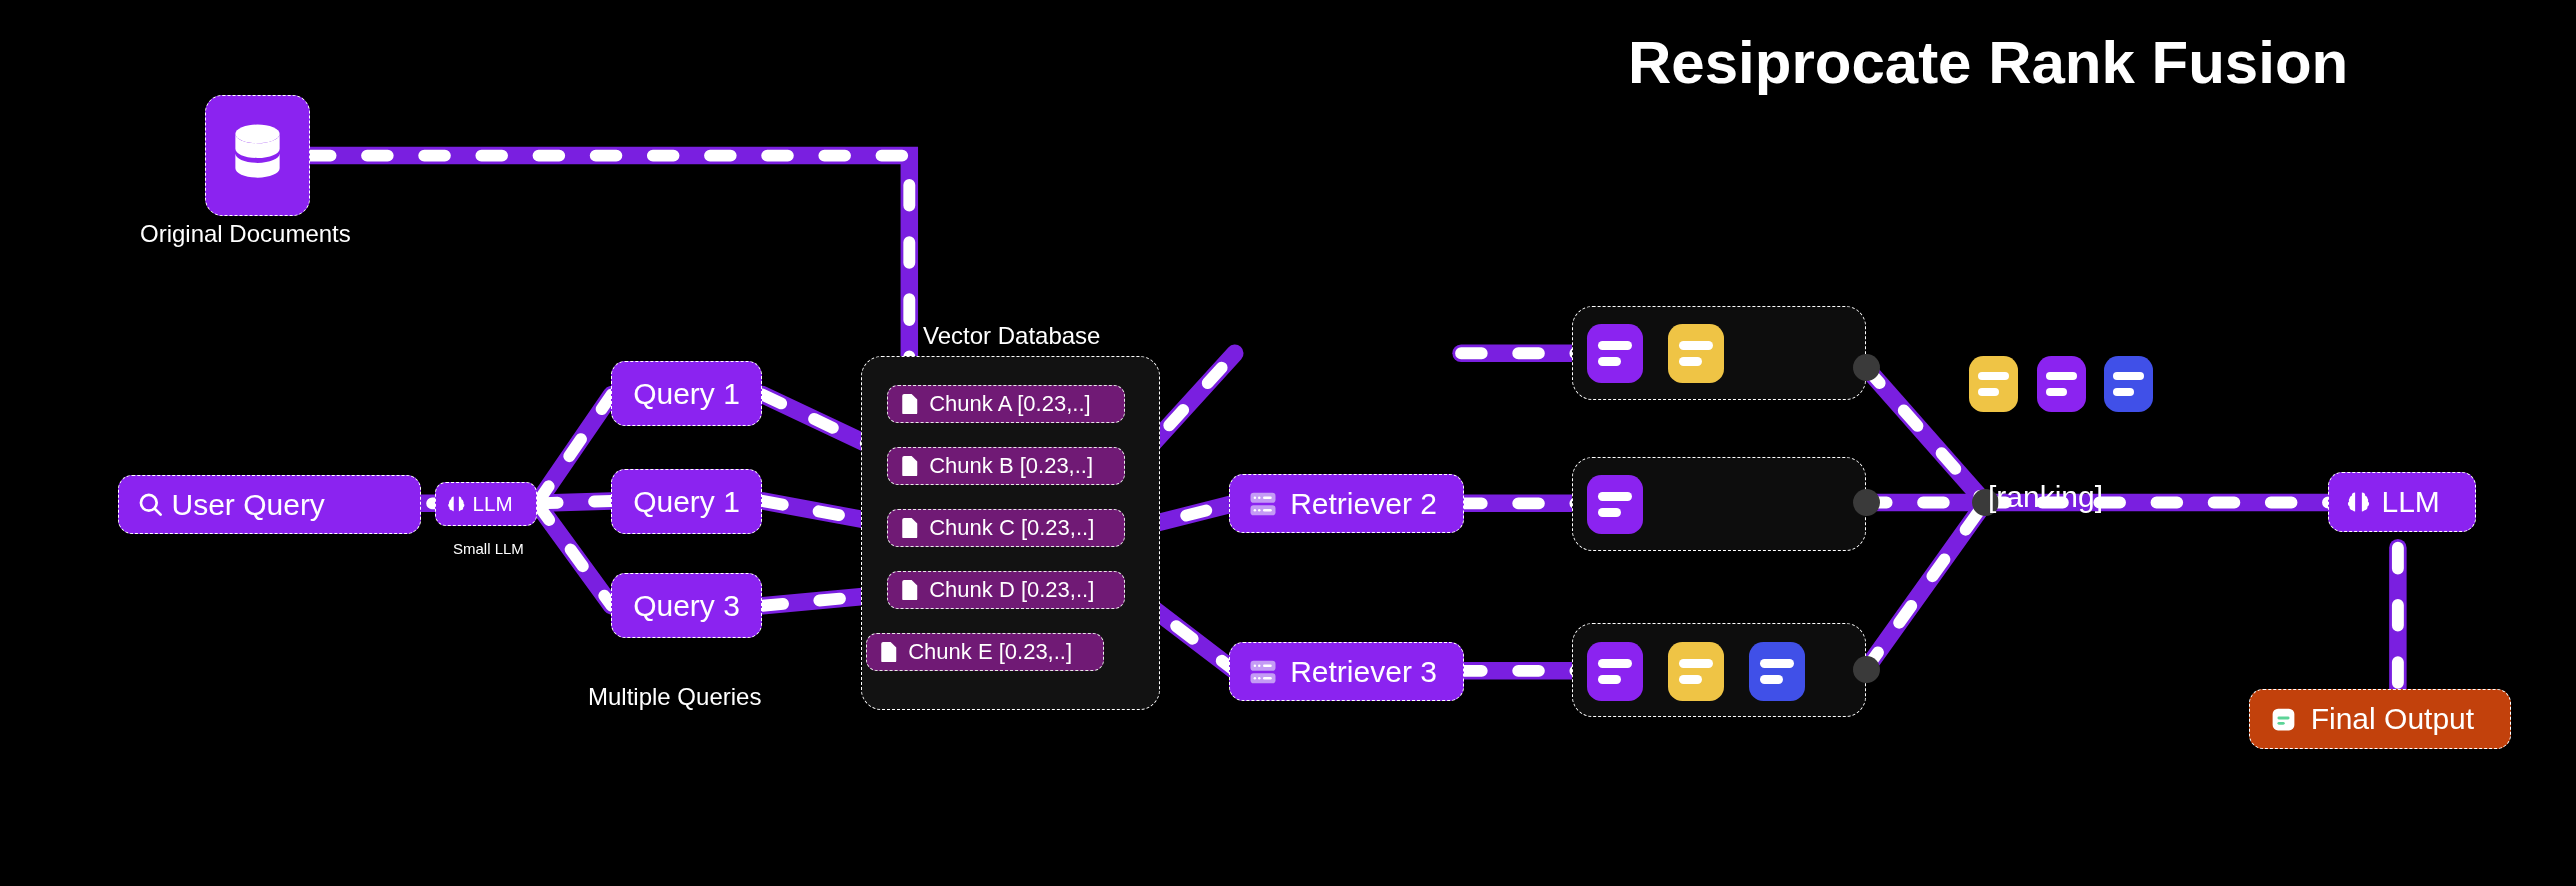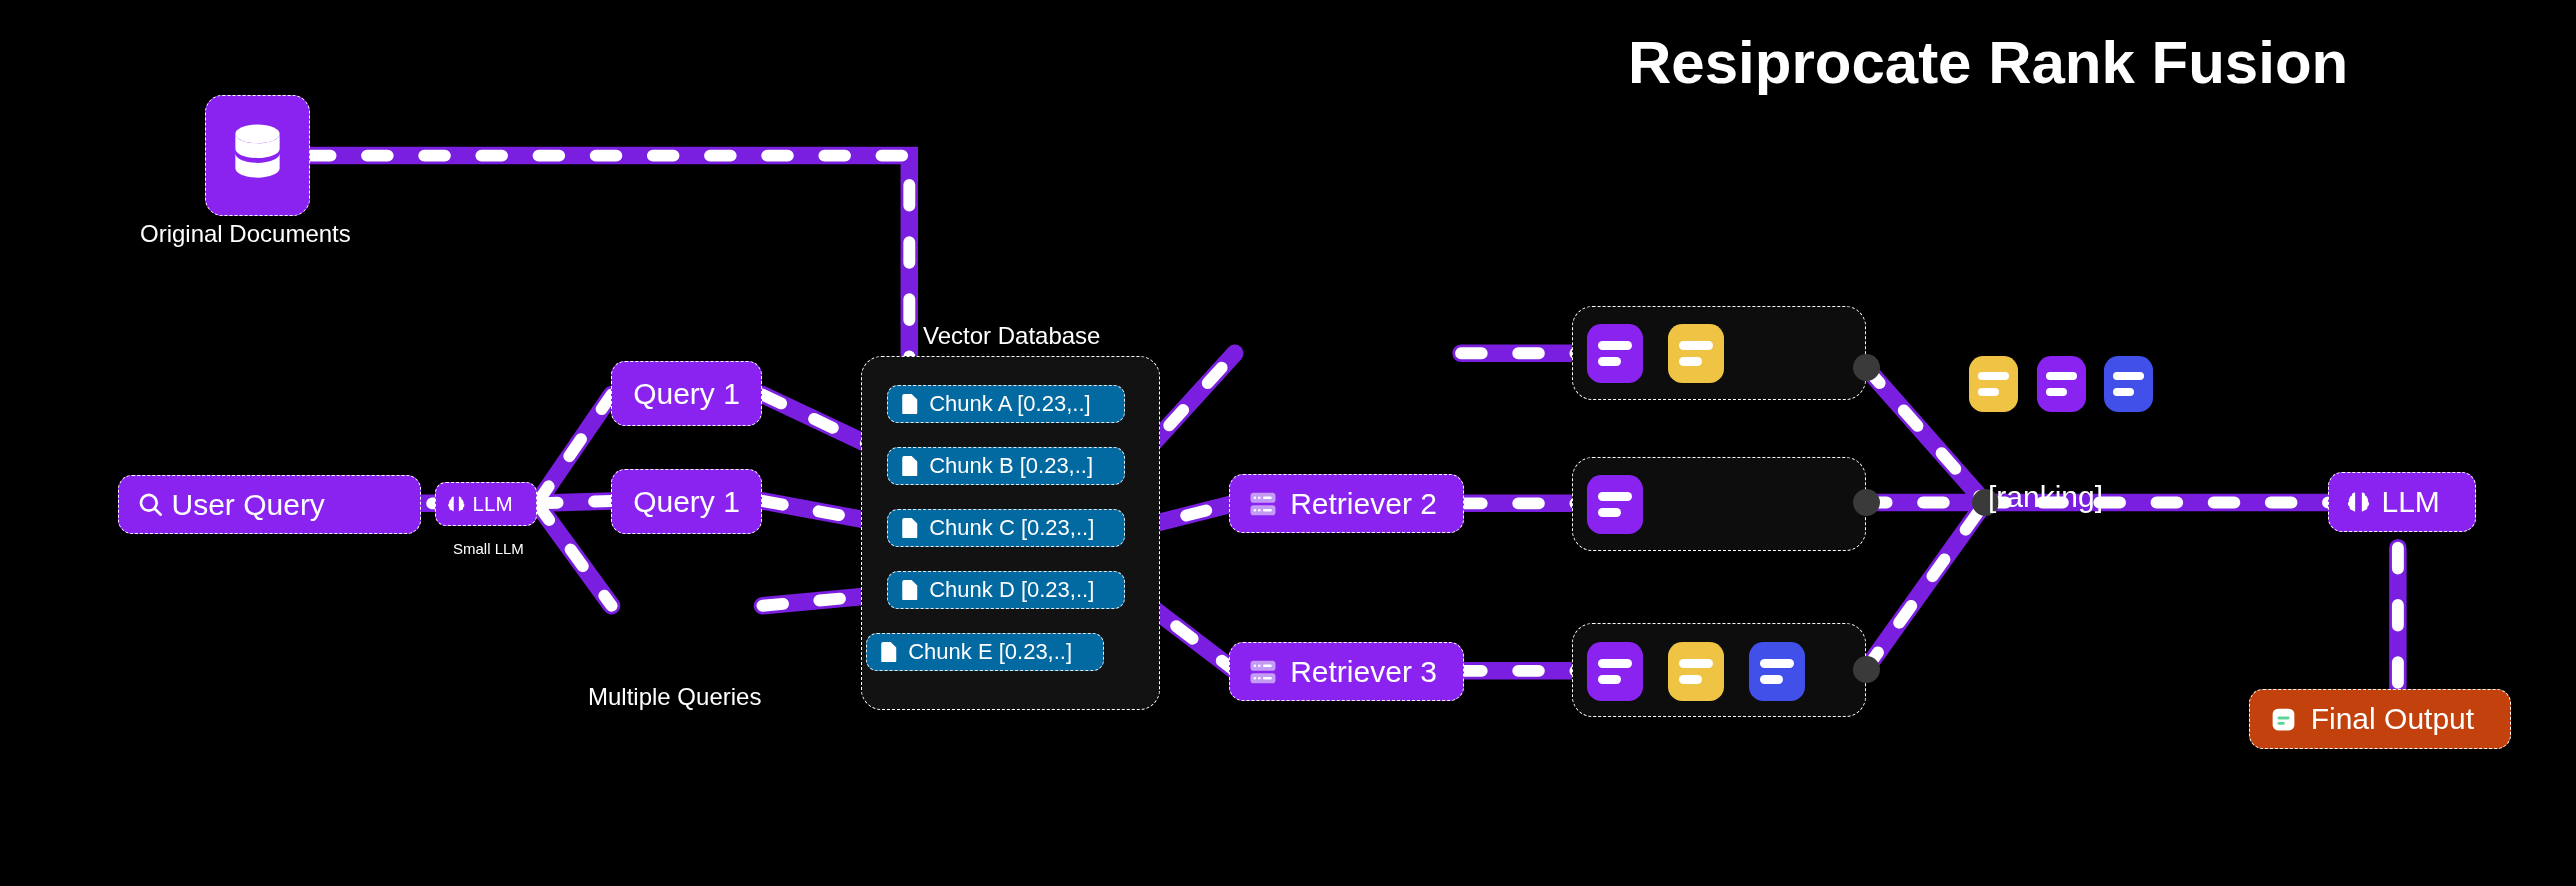--- a/index.html
+++ b/index.html
@@ -23,21 +23,21 @@
   .dbnode{position:absolute;box-sizing:border-box;border:1.6px dashed #fff;border-radius:17.5px;
           background:#8B23F0;display:flex;align-items:center;justify-content:center;}
 
   
   .group{position:absolute;box-sizing:border-box;border:1.6px dashed #ffffff;border-radius:20.6px;
          background:#0d0d0d;}
   .group.vdb{background:#121212;}
 
   
   .chunk{position:absolute;box-sizing:border-box;display:flex;align-items:center;gap:11px;
-         background:#0369a1;border:1.6px dashed #e8e8e8;border-radius:11px;padding:0 12.7px;}
+         background:#701a75;border:1.6px dashed #e8e8e8;border-radius:11px;padding:0 12.7px;}
   .chunk .ctext{color:#fff;font-size:22px;white-space:nowrap;}
 
   
   .card{position:absolute;border-radius:14.3px;display:flex;flex-direction:column;
         align-items:center;justify-content:center;gap:7.1px;}
   .card .bar{background:#fff;border-radius:4.8px;height:8.7px;}
   .card .bar.b1{width:62%;}
   .card .bar.b2{width:42%;margin-right:20%;}
 
   .dot{position:absolute;width:27px;height:27px;border-radius:50%;background:#3a3a3a;}
@@ -136,20 +136,23 @@
     <span class="lbl" style="font-size:20.6px;">LLM</span>
   </div>
   <div class="caption" style="left:453px;top:540px;font-size:15px;">Small LLM</div>
 
   <div class="node purple" style="left:611px;top:361px;width:151px;height:65px;justify-content:center;">
     <span class="lbl">Query 1</span>
   </div>
   <div class="node purple" style="left:611px;top:469px;width:151px;height:65px;justify-content:center;">
     <span class="lbl">Query 1</span>
   </div>
+  <div class="node purple" style="left:611px;top:573px;width:151px;height:65px;justify-content:center;">
+    <span class="lbl">Query 3</span>
+  </div>
   <div class="caption" style="left:588px;top:683px;font-size:24px;">Multiple Queries</div>
 
   <div class="caption" style="left:923px;top:322px;font-size:24px;">Vector Database</div>
   <div class="group vdb" style="left:861px;top:356px;width:299px;height:354px;"></div>
 
   <div class="chunk" style="left:887px;top:385px;width:238px;height:38px;">
     <span>
       <svg class="svgicon" width="17.5" height="20.6" viewBox="0 0 18 22" fill="#fff">
         <path d="M3 0h8l6 6v14a2 2 0 01-2 2H3a2 2 0 01-2-2V2a2 2 0 012-2z"></path>
       </svg>

